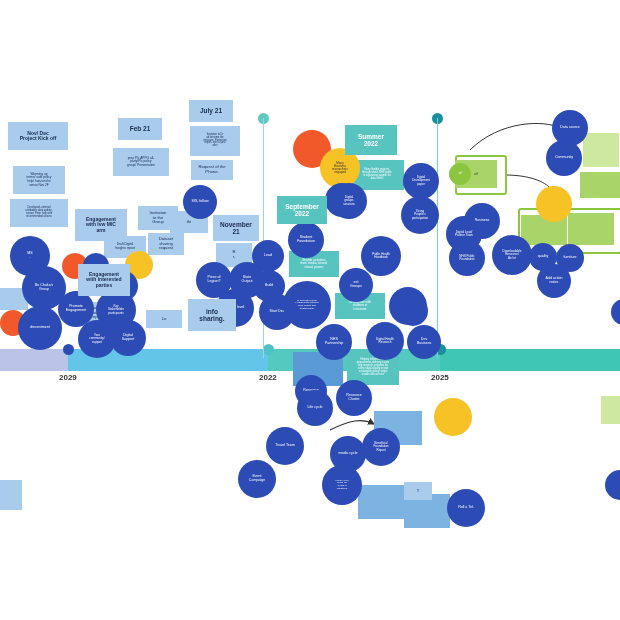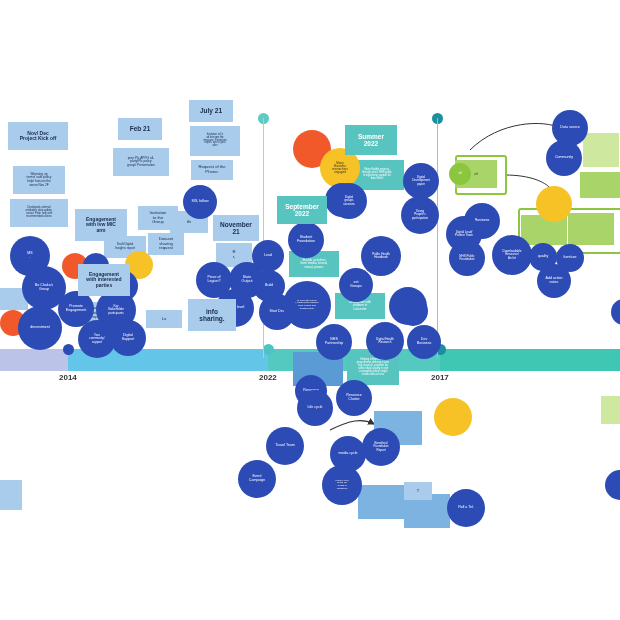--- a/index.html
+++ b/index.html
@@ -54,25 +54,25 @@
       </marker>
     </defs>
   </svg>
 
   <div class="timeline">
       <div class="tl-seg" style="left: 0px; width: 68px; background: rgb(188, 195, 232);"></div>
       <div class="tl-seg" style="left: 68px; width: 200px; background: rgb(99, 198, 232);"></div>
       <div class="tl-seg" style="left: 268px; width: 172px; background: rgb(83, 201, 192);"></div>
       <div class="tl-seg" style="left: 440px; width: 180px; background: rgb(63, 199, 180);"></div>
       <div class="tl-dot" style="left: 63px; background: rgb(44, 75, 181);"></div>
-      <div class="tl-label" style="left: 59px;">2014</div>
+      <div class="tl-label" style="left: 59px;">2029</div>
       <div class="tl-dot" style="left: 263px; background: rgb(79, 195, 195);"></div>
       <div class="tl-label" style="left: 259px;">2022</div>
       <div class="tl-dot" style="left: 435px; background: rgb(28, 143, 156);"></div>
-      <div class="tl-label" style="left: 431px;">2017</div>
+      <div class="tl-label" style="left: 431px;">2025</div>
     </div>
   <div class="tl-dot" style="left:258px;top:113px;background:#5fc9c2;width:11px;height:11px;"></div>
   <div class="tl-dot" style="left:432px;top:113px;background:#1c8f9c;width:11px;height:11px;"></div>
   <div style="position:absolute;left:263px;top:118px;width:1px;height:240px;background:#9bd8d8;"></div>
   <div style="position:absolute;left:437px;top:118px;width:1px;height:240px;background:#7fd0cc;"></div>
 
   <div id="timeline-segments"></div>
   <div id="timeline-markers"></div>
 
   <div id="groups">

